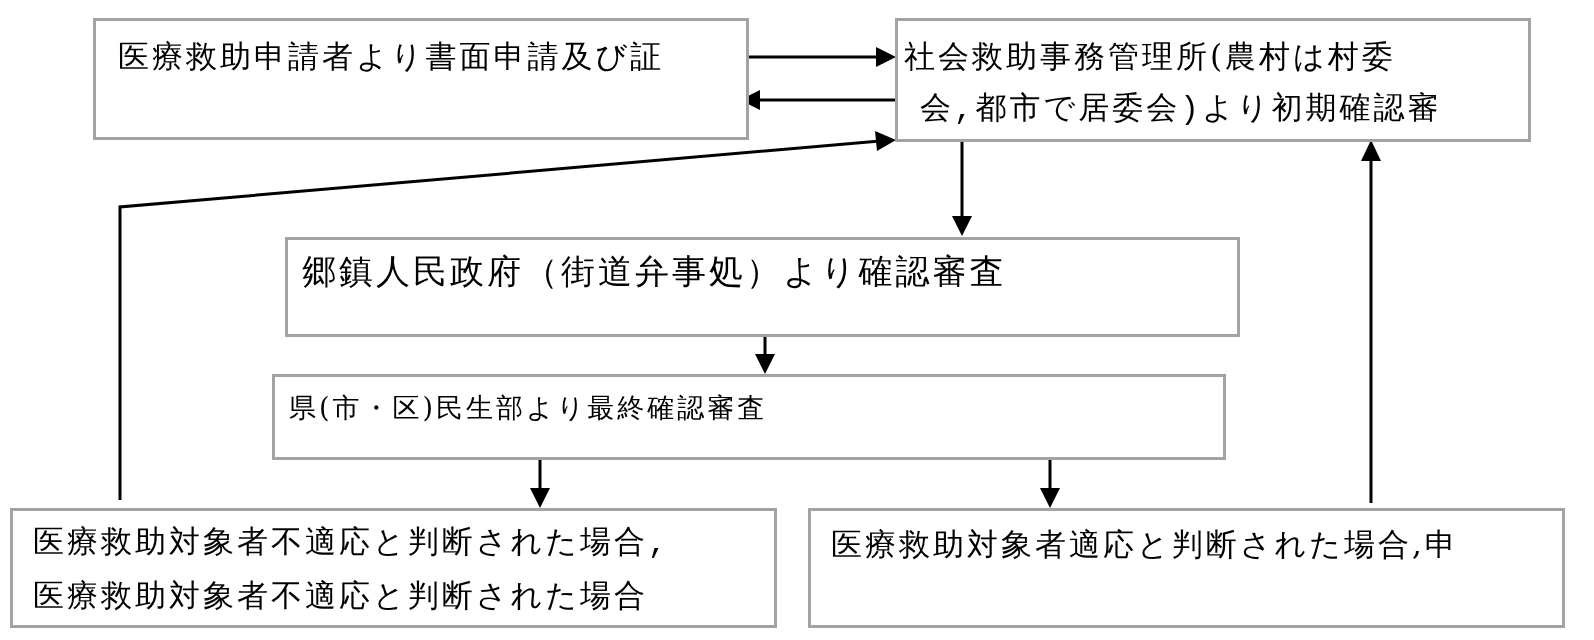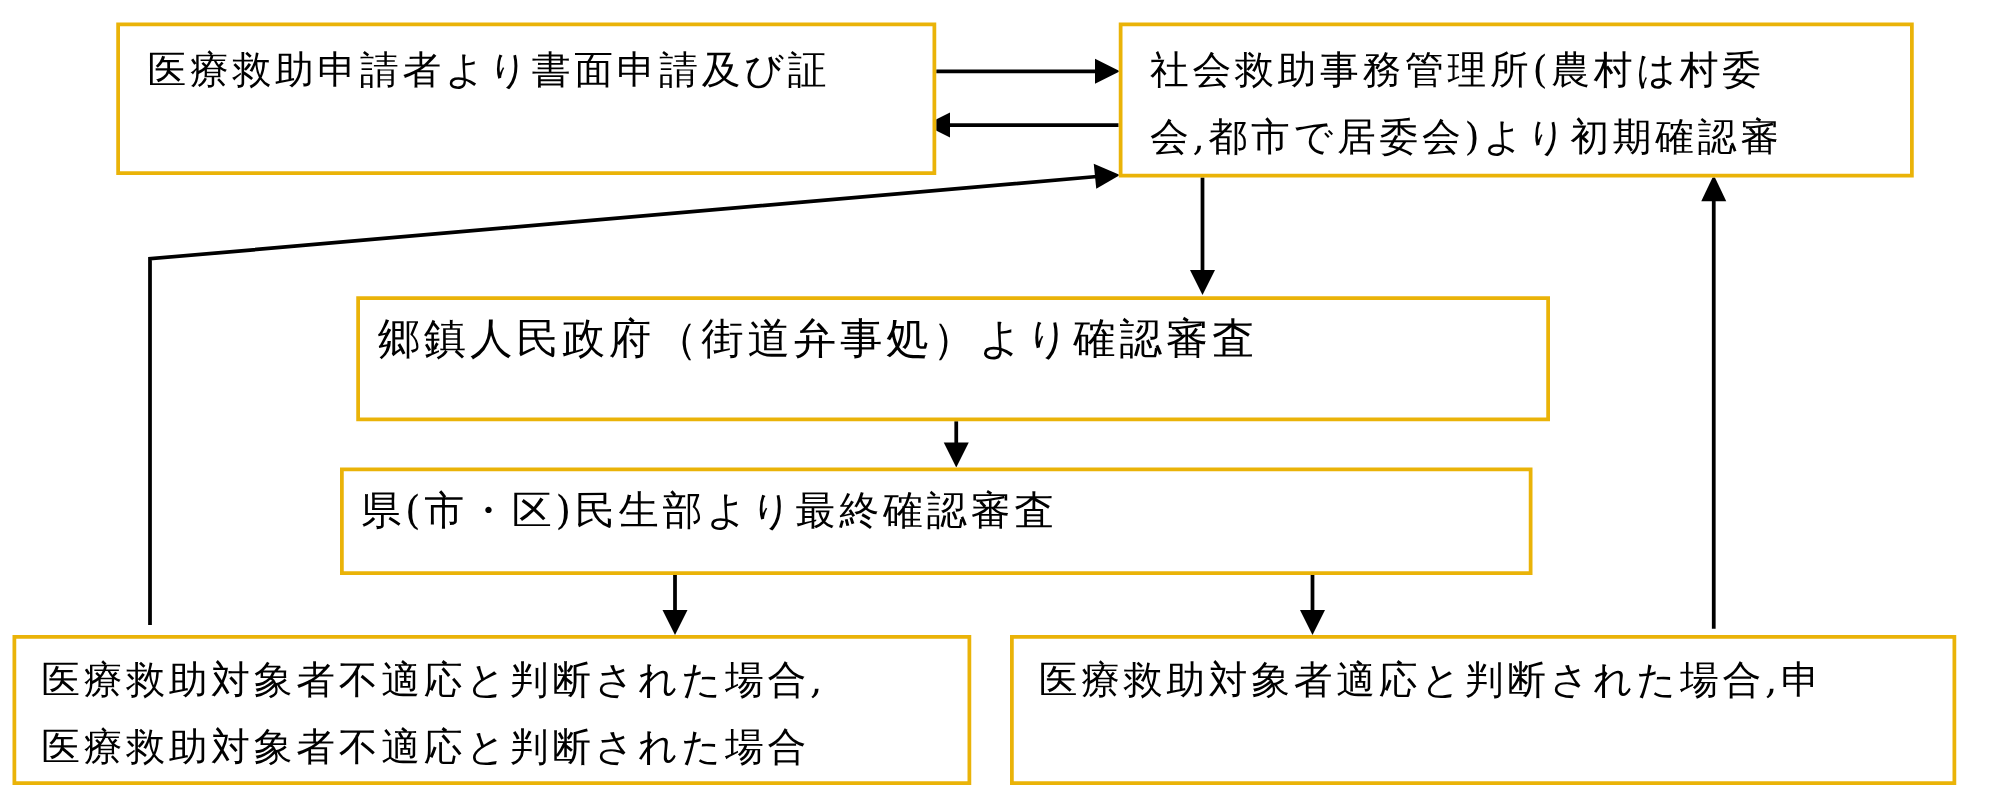--- a/index.html
+++ b/index.html
@@ -1,18 +1,18 @@
 <!DOCTYPE html>
 <html><head>
   <meta charset="utf-8">
   <style>
     html, body { margin: 0; padding: 0; background: #ffffff; }
     body { width: 1594px; height: 640px; position: relative; overflow: hidden;
            font-family: "DejaVu Serif", "Liberation Serif", serif; color: #000; }
-    .box { position: absolute; border: 3px solid #eab308; box-sizing: border-box; background: #fff; }
+    .box { position: absolute; border: 3px solid #a3a3a3; box-sizing: border-box; background: #fff; }
     .box .txt { position: absolute; white-space: nowrap; font-size: 31px; letter-spacing: 3px; line-height: 54px; }
     svg.lines { position: absolute; left: 0; top: 0; }
   </style>
 </head>
 <body>
 
 <svg class="lines" width="1594" height="640">
   <defs>
     <marker id="ah" markerWidth="10" markerHeight="10" refX="9" refY="5" orient="auto" markerUnits="userSpaceOnUse" viewBox="0 0 10 10">
       <path d="M0,0 L10,5 L0,10 Z" fill="#000"></path>
@@ -44,32 +44,32 @@
     <line x1="1371" y1="503" x2="1371" y2="158"></line>
     <polygon points="1371,140 1361,161 1381,161" fill="#000" stroke="none"></polygon>
   </g>
 </svg>
 
 <div class="box" style="left:93px; top:18px; width:656px; height:122px;">
   <span class="txt" style="left:22px; top:8px;">医療救助申請者より書面申請及び証</span>
 </div>
 
 <div class="box" style="left:895px; top:18px; width:636px; height:124px;">
-  <span class="txt" style="left:22px; top:8px;">社会救助事務管理所(農村は村委</span>
-  <span class="txt" style="left:22px; top:62px;">会,都市で居委会)より初期確認審</span>
+  <span class="txt" style="left:6px; top:8px;">社会救助事務管理所(農村は村委</span>
+  <span class="txt" style="left:22px; top:62px;font-family:Liberation Mono, monospace;">会,都市で居委会)より初期確認審</span>
 </div>
 
 <div class="box" style="left:285px; top:237px; width:955px; height:100px;">
   <span class="txt" style="left:14px; top:4px; font-size:34px;">郷鎮人民政府（街道弁事処）より確認審査</span>
 </div>
 
 <div class="box" style="left:272px; top:374px; width:954px; height:86px;">
-  <span class="txt" style="left:14px; top:4px; font-size:32px;">県(市・区)民生部より最終確認審査</span>
+  <span class="txt" style="left:14px; top:4px; font-size:27px;">県(市・区)民生部より最終確認審査</span>
 </div>
 
-<div class="box" style="left:10px; top:508px; width:767px; height:120px;">
+<div class="box" style="left:10px; top:508px; width:767px; height:120px;font-family:Liberation Mono, monospace;">
   <span class="txt" style="left:20px; top:6px;">医療救助対象者不適応と判断された場合,</span>
   <span class="txt" style="left:20px; top:60px;">医療救助対象者不適応と判断された場合</span>
 </div>
 
 <div class="box" style="left:808px; top:508px; width:757px; height:120px;">
   <span class="txt" style="left:20px; top:6px;">医療救助対象者適応と判断された場合,申</span>
 </div>
 
 </body></html>

